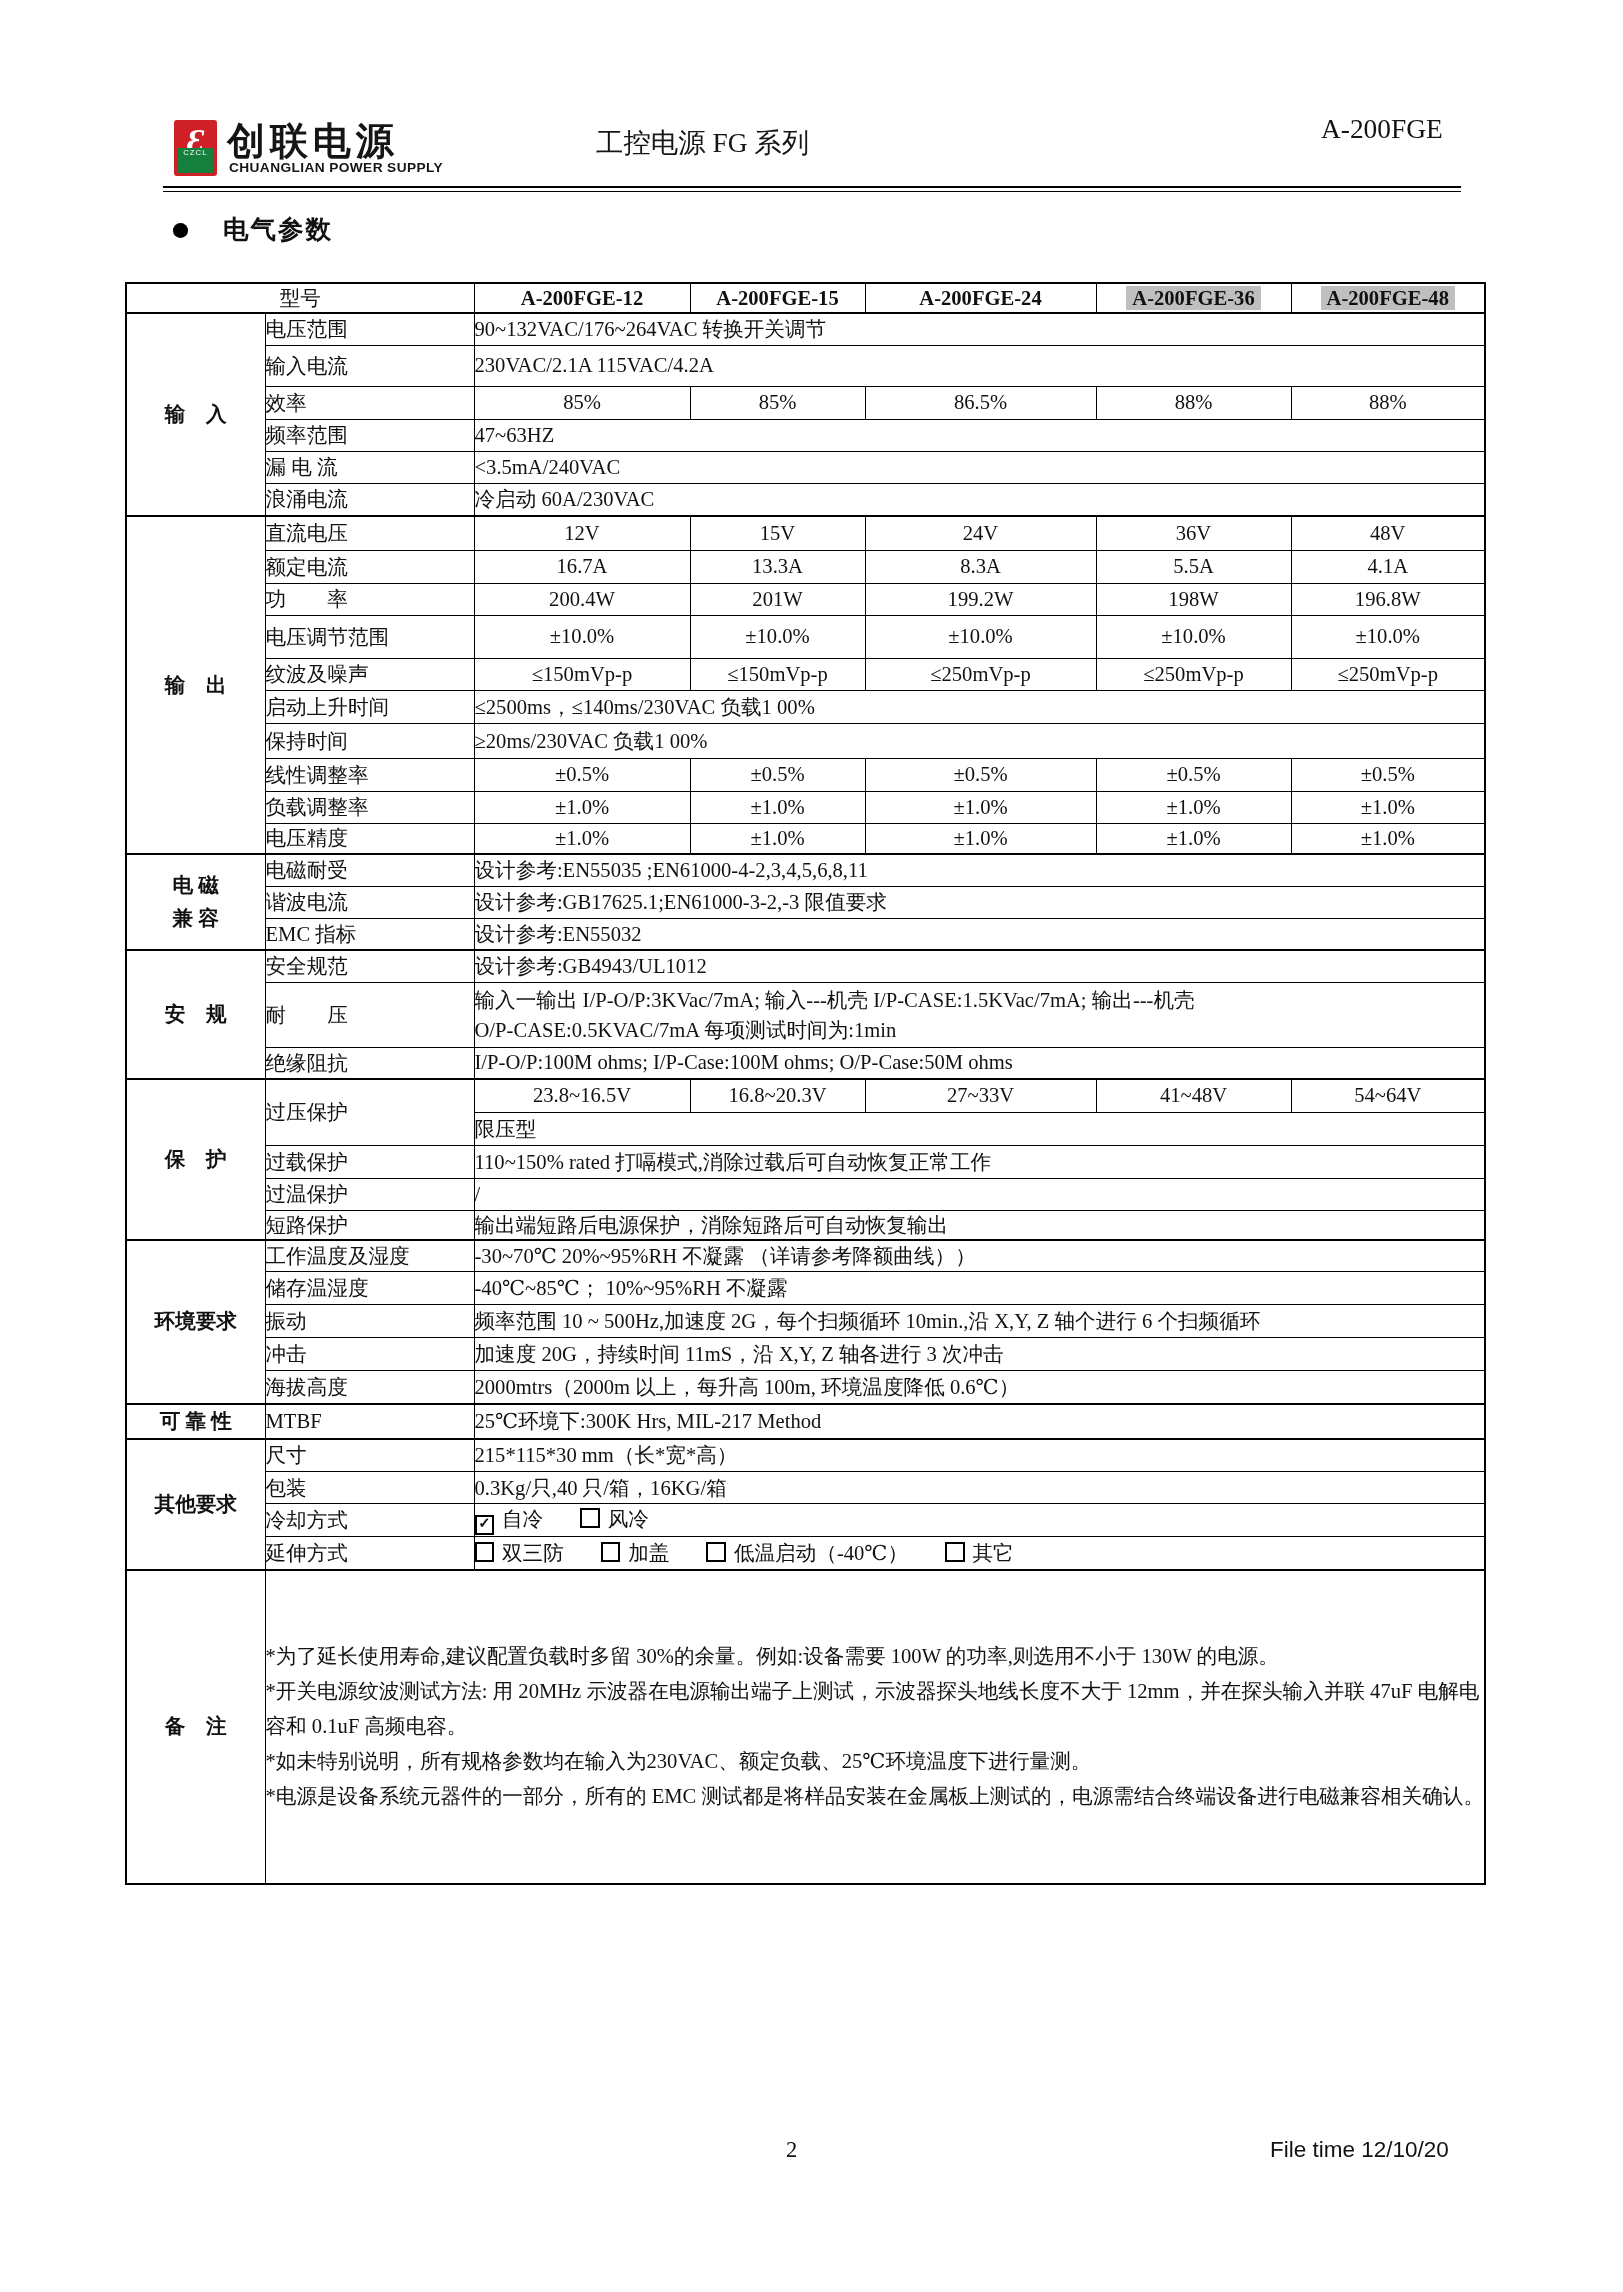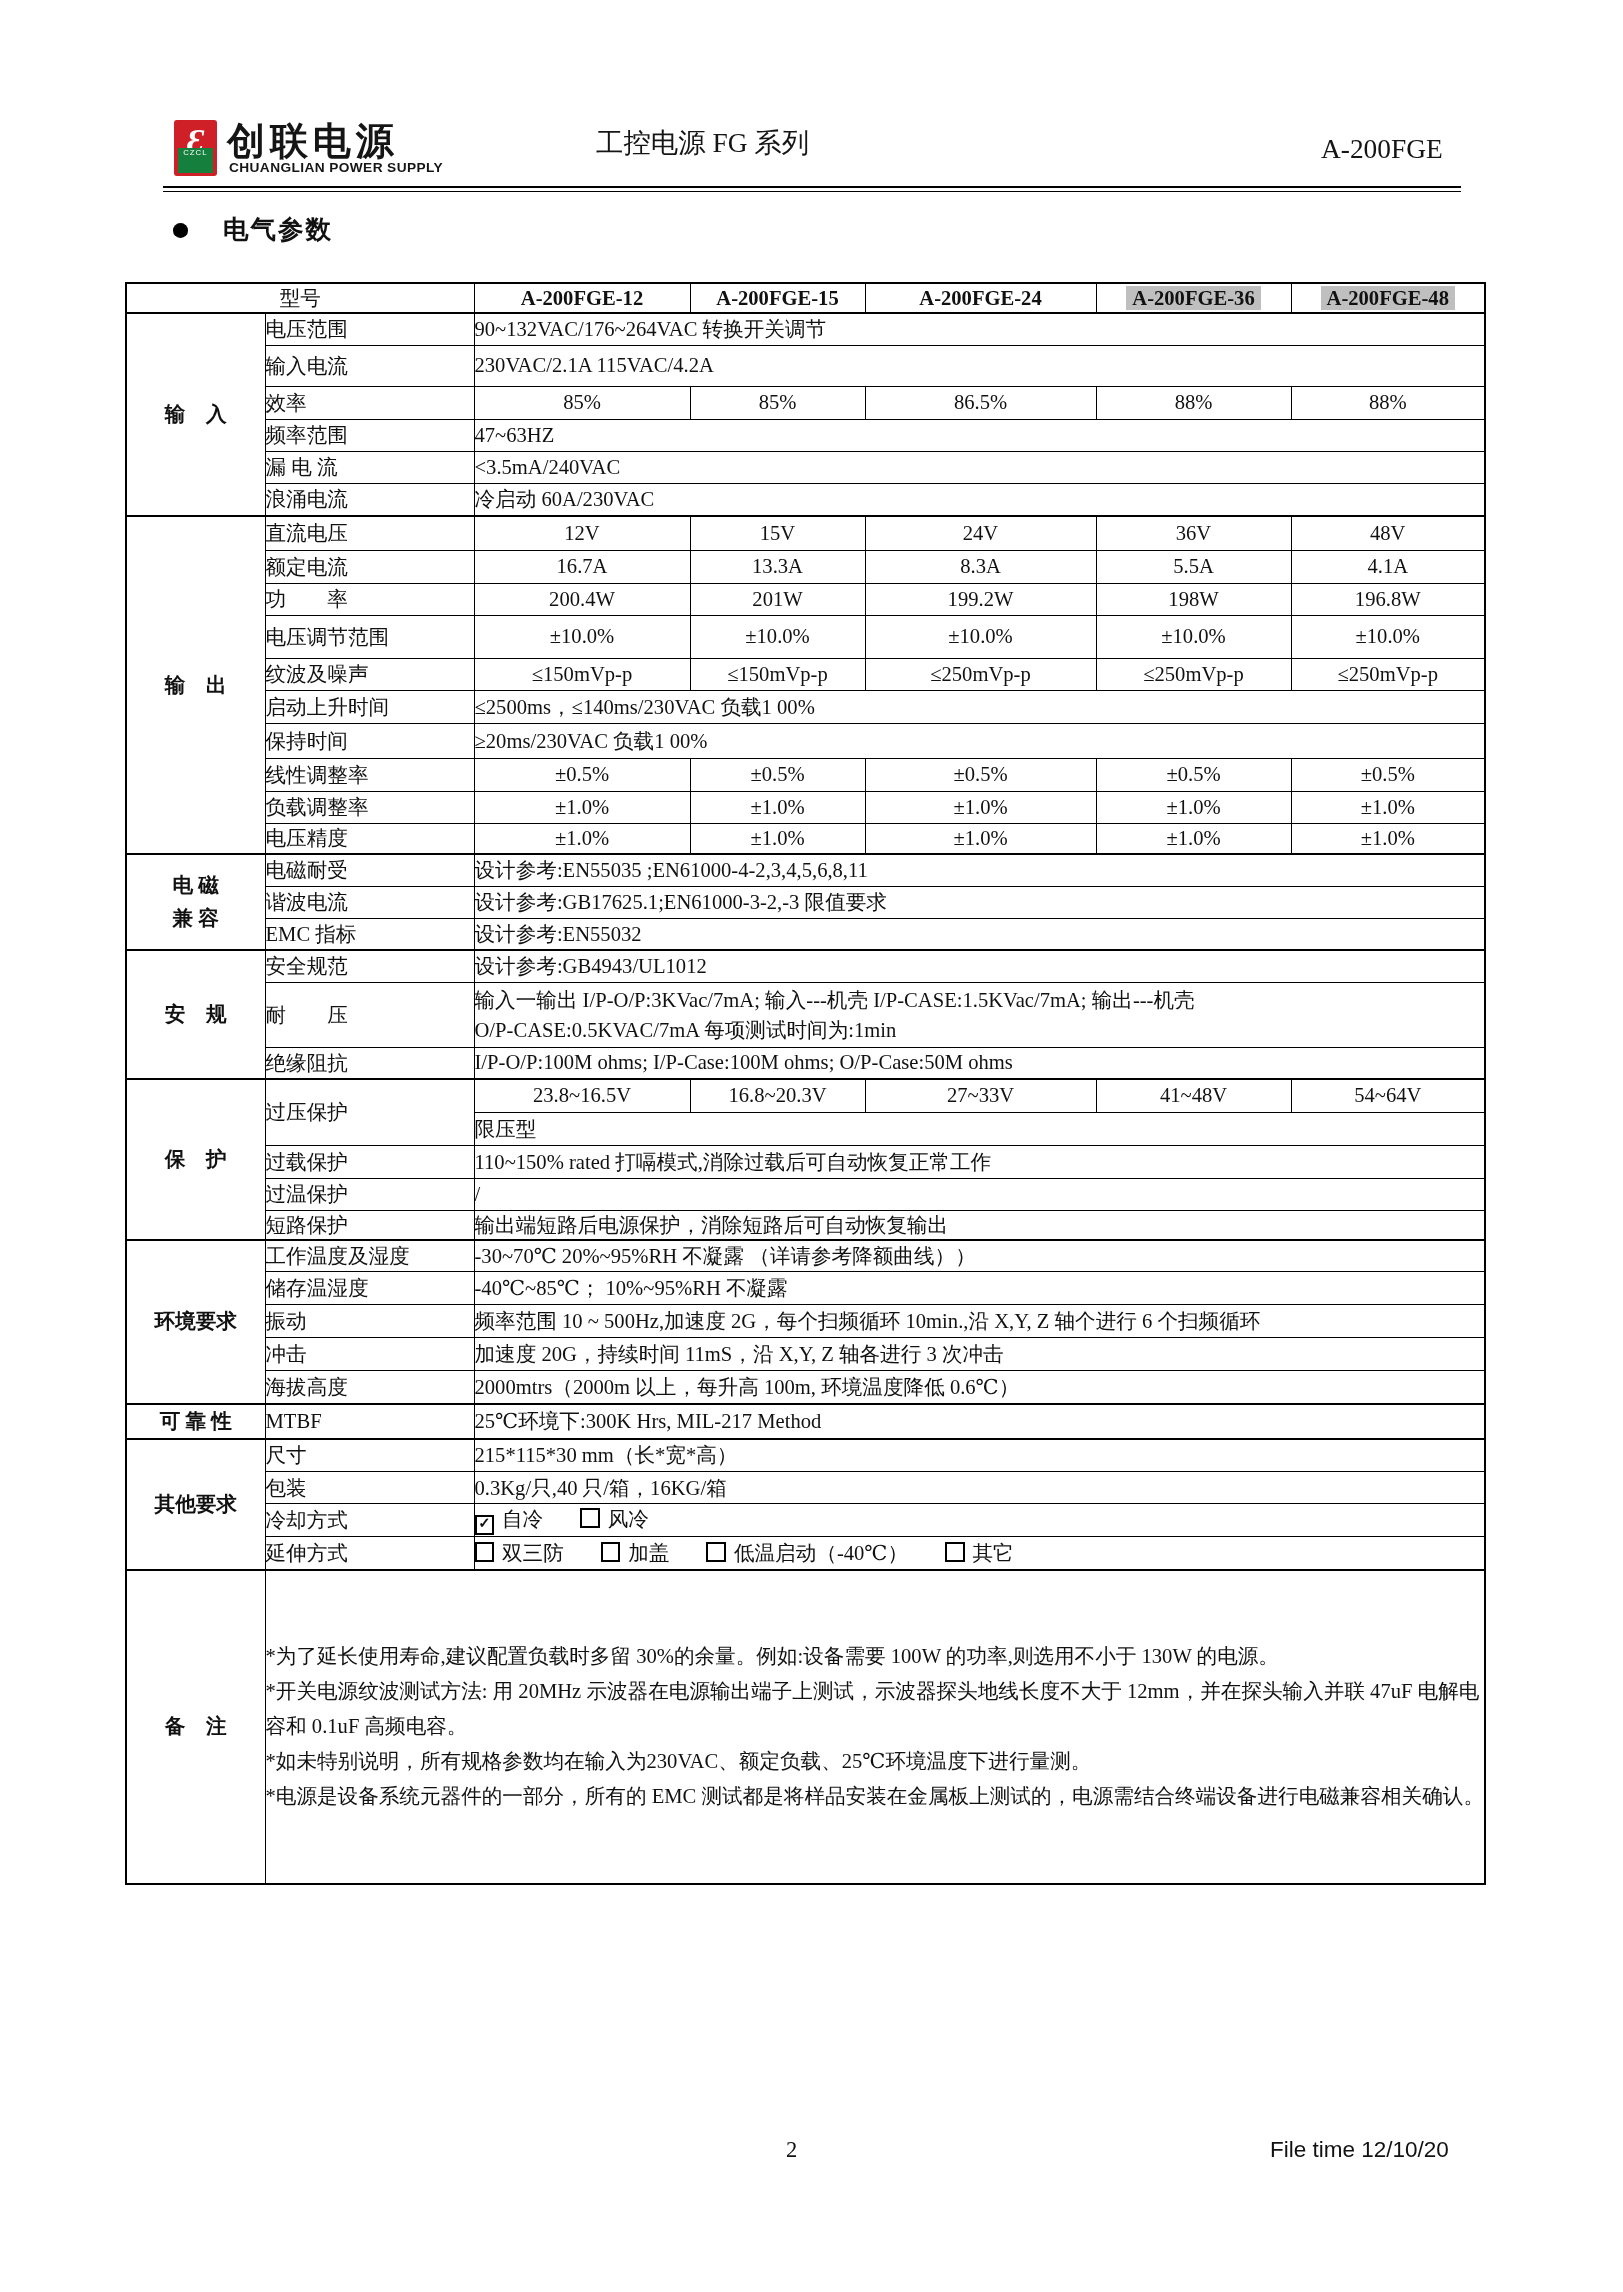--- a/index.html
+++ b/index.html
@@ -11,21 +11,21 @@
   .logo-mono{position:absolute;left:2.9px;top:2px;width:37px;height:39px;color:#fff;
              font-size:33px;line-height:39px;text-align:center;font-style:italic;font-weight:bold;
              font-family:"Liberation Serif",serif;}
   .logo-badge{position:absolute;left:3.9px;bottom:2.9px;width:35px;height:25px;background:#15803d;color:#fff;
               font-size:7.8px;line-height:10.8px;text-align:center;letter-spacing:1px;
               font-family:"Liberation Sans",sans-serif;}
   .brand-cn{position:absolute;left:227px;top:116px;font-size:38px;font-weight:bold;letter-spacing:4.9px;color:#151515;}
   .brand-en{position:absolute;left:229px;top:160px;font-size:13.7px;font-weight:bold;letter-spacing:0.4px;color:#151515;
             font-family:"Liberation Sans",sans-serif;}
   .doc-title{position:absolute;left:596px;top:125px;font-size:27.4px;color:#151515;}
-  .doc-model{position:absolute;left:1321px;top:134px;font-size:27.4px;color:#151515;}
+  .doc-model{position:absolute;left:1321px;top:114px;font-size:27.4px;color:#151515;}
   .head-rule{position:absolute;left:163px;top:186px;width:1298px;height:2.9px;
              border-top:2px solid #000;border-bottom:1px solid #000;}
   .sec-bullet{position:absolute;left:173px;top:223px;width:14.7px;height:14.7px;border-radius:50%;background:#000;}
   .sec-title{position:absolute;left:223px;top:212px;font-size:25.5px;font-weight:bold;color:#111;letter-spacing:2px;}
 
   
   table.spec{position:absolute;left:125px;top:282px;width:1359px;border-collapse:collapse;
              table-layout:fixed;border:2.5px solid #000;}
   table.spec td{border:1px solid #000;padding:0;vertical-align:middle;overflow:hidden;
                 font-size:20.6px;color:#111;}

